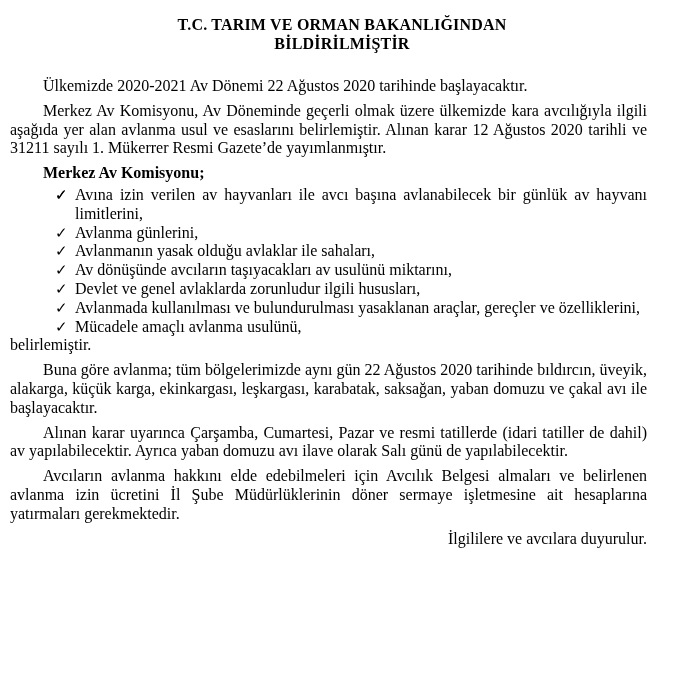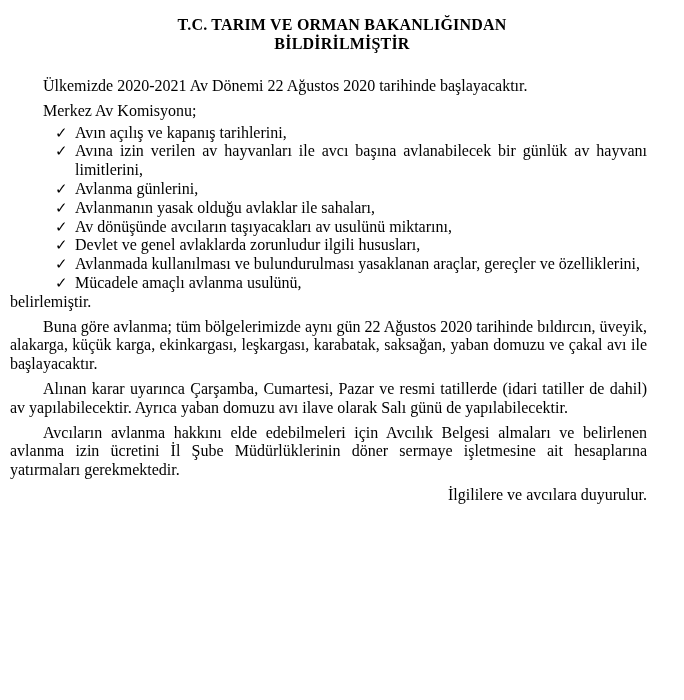--- a/index.html
+++ b/index.html
@@ -32,20 +32,21 @@
   .doc-title .t-line { display: block; }
   p.para {
     margin: 0 0 6px 0;
     text-indent: 33px;
     text-align: justify;
   }
   p.heading {
     margin: 0 0 3px 0;
     text-indent: 33px;
     text-align: left;
+    font-weight: bold;
   }
   p.no-indent {
     text-indent: 0;
   }
   ul.decision-list {
     list-style: none;
     margin: 0 0 0 45px;
     padding: 0;
   }
   ul.decision-list li {
@@ -71,27 +72,27 @@
 
 <div class="page" style="color: rgb(0, 0, 0);">
 
   <h1 class="doc-title">
     <span class="t-line">T.C. TARIM VE ORMAN BAKANLIĞINDAN</span>
     <span class="t-line">BİLDİRİLMİŞTİR</span>
   </h1>
 
   <p class="para">Ülkemizde 2020-2021 Av Dönemi 22 Ağustos 2020 tarihinde başlayacaktır.</p>
 
+  <p class="para">Merkez Av Komisyonu, Av Döneminde geçerli olmak üzere ülkemizde kara avcılığıyla ilgili aşağıda yer alan avlanma usul ve esaslarını belirlemiştir. Alınan karar 12 Ağustos 2020 tarihli ve 31211 sayılı 1. Mükerrer Resmi Gazete’de yayımlanmıştır.</p>
 
   <p class="heading">Merkez Av Komisyonu;</p>
 
   <ul class="decision-list">
     <li>
       <span class="check">✓</span>
-      <span>Avın açılış ve kapanış tarihlerini,</span>
     </li>
     <li>
       <span class="check">✓</span>
       <span>Avına izin verilen av hayvanları ile avcı başına avlanabilecek bir günlük av hayvanı limitlerini,</span>
     </li>
     <li>
       <span class="check">✓</span>
       <span>Avlanma günlerini,</span>
     </li>
     <li>

